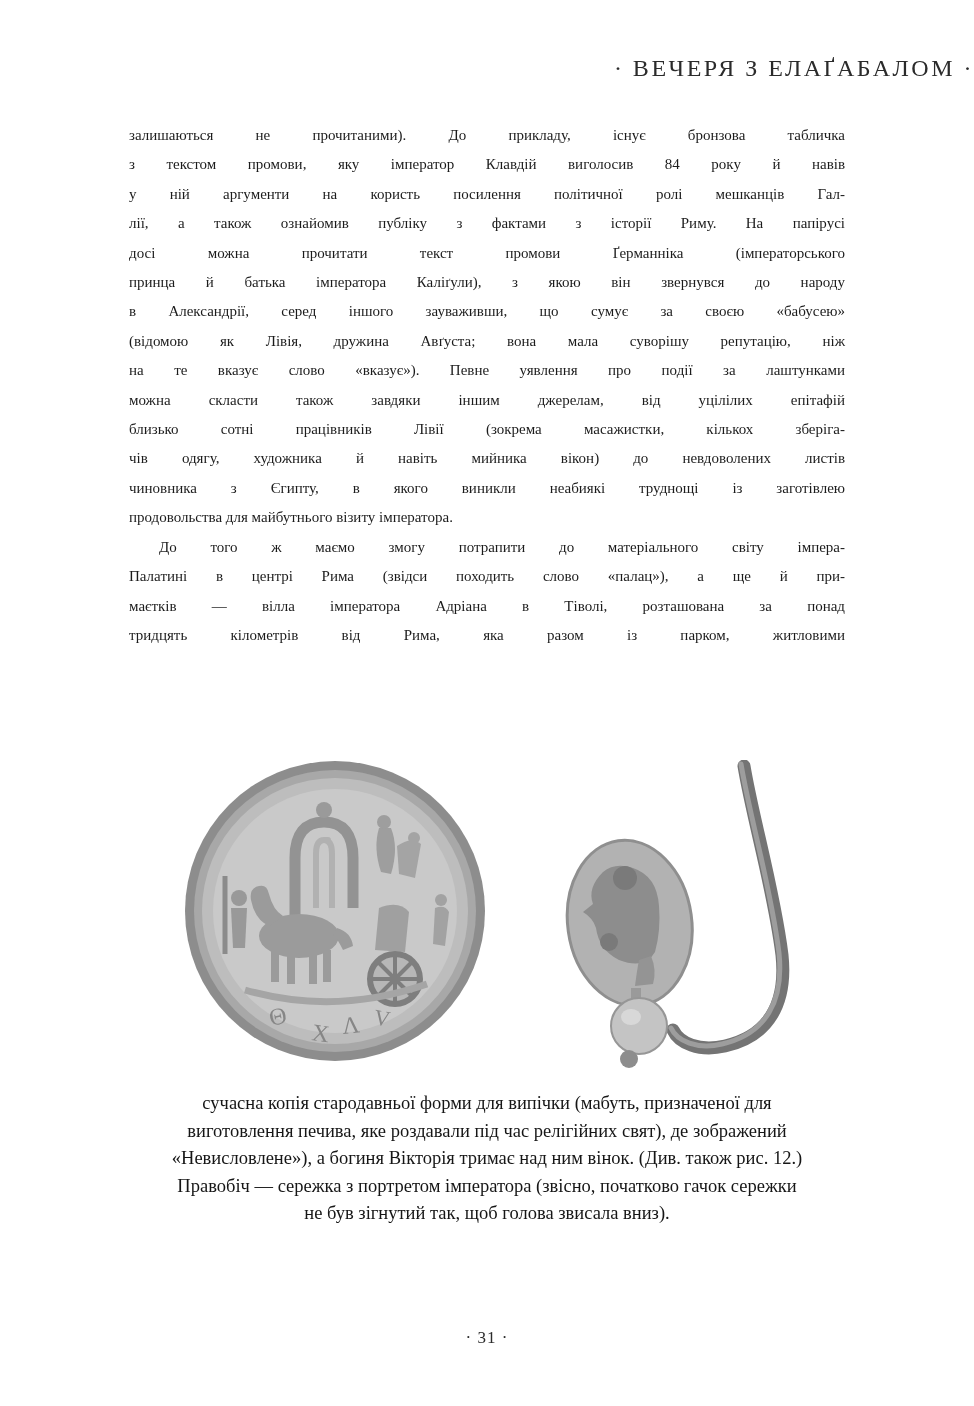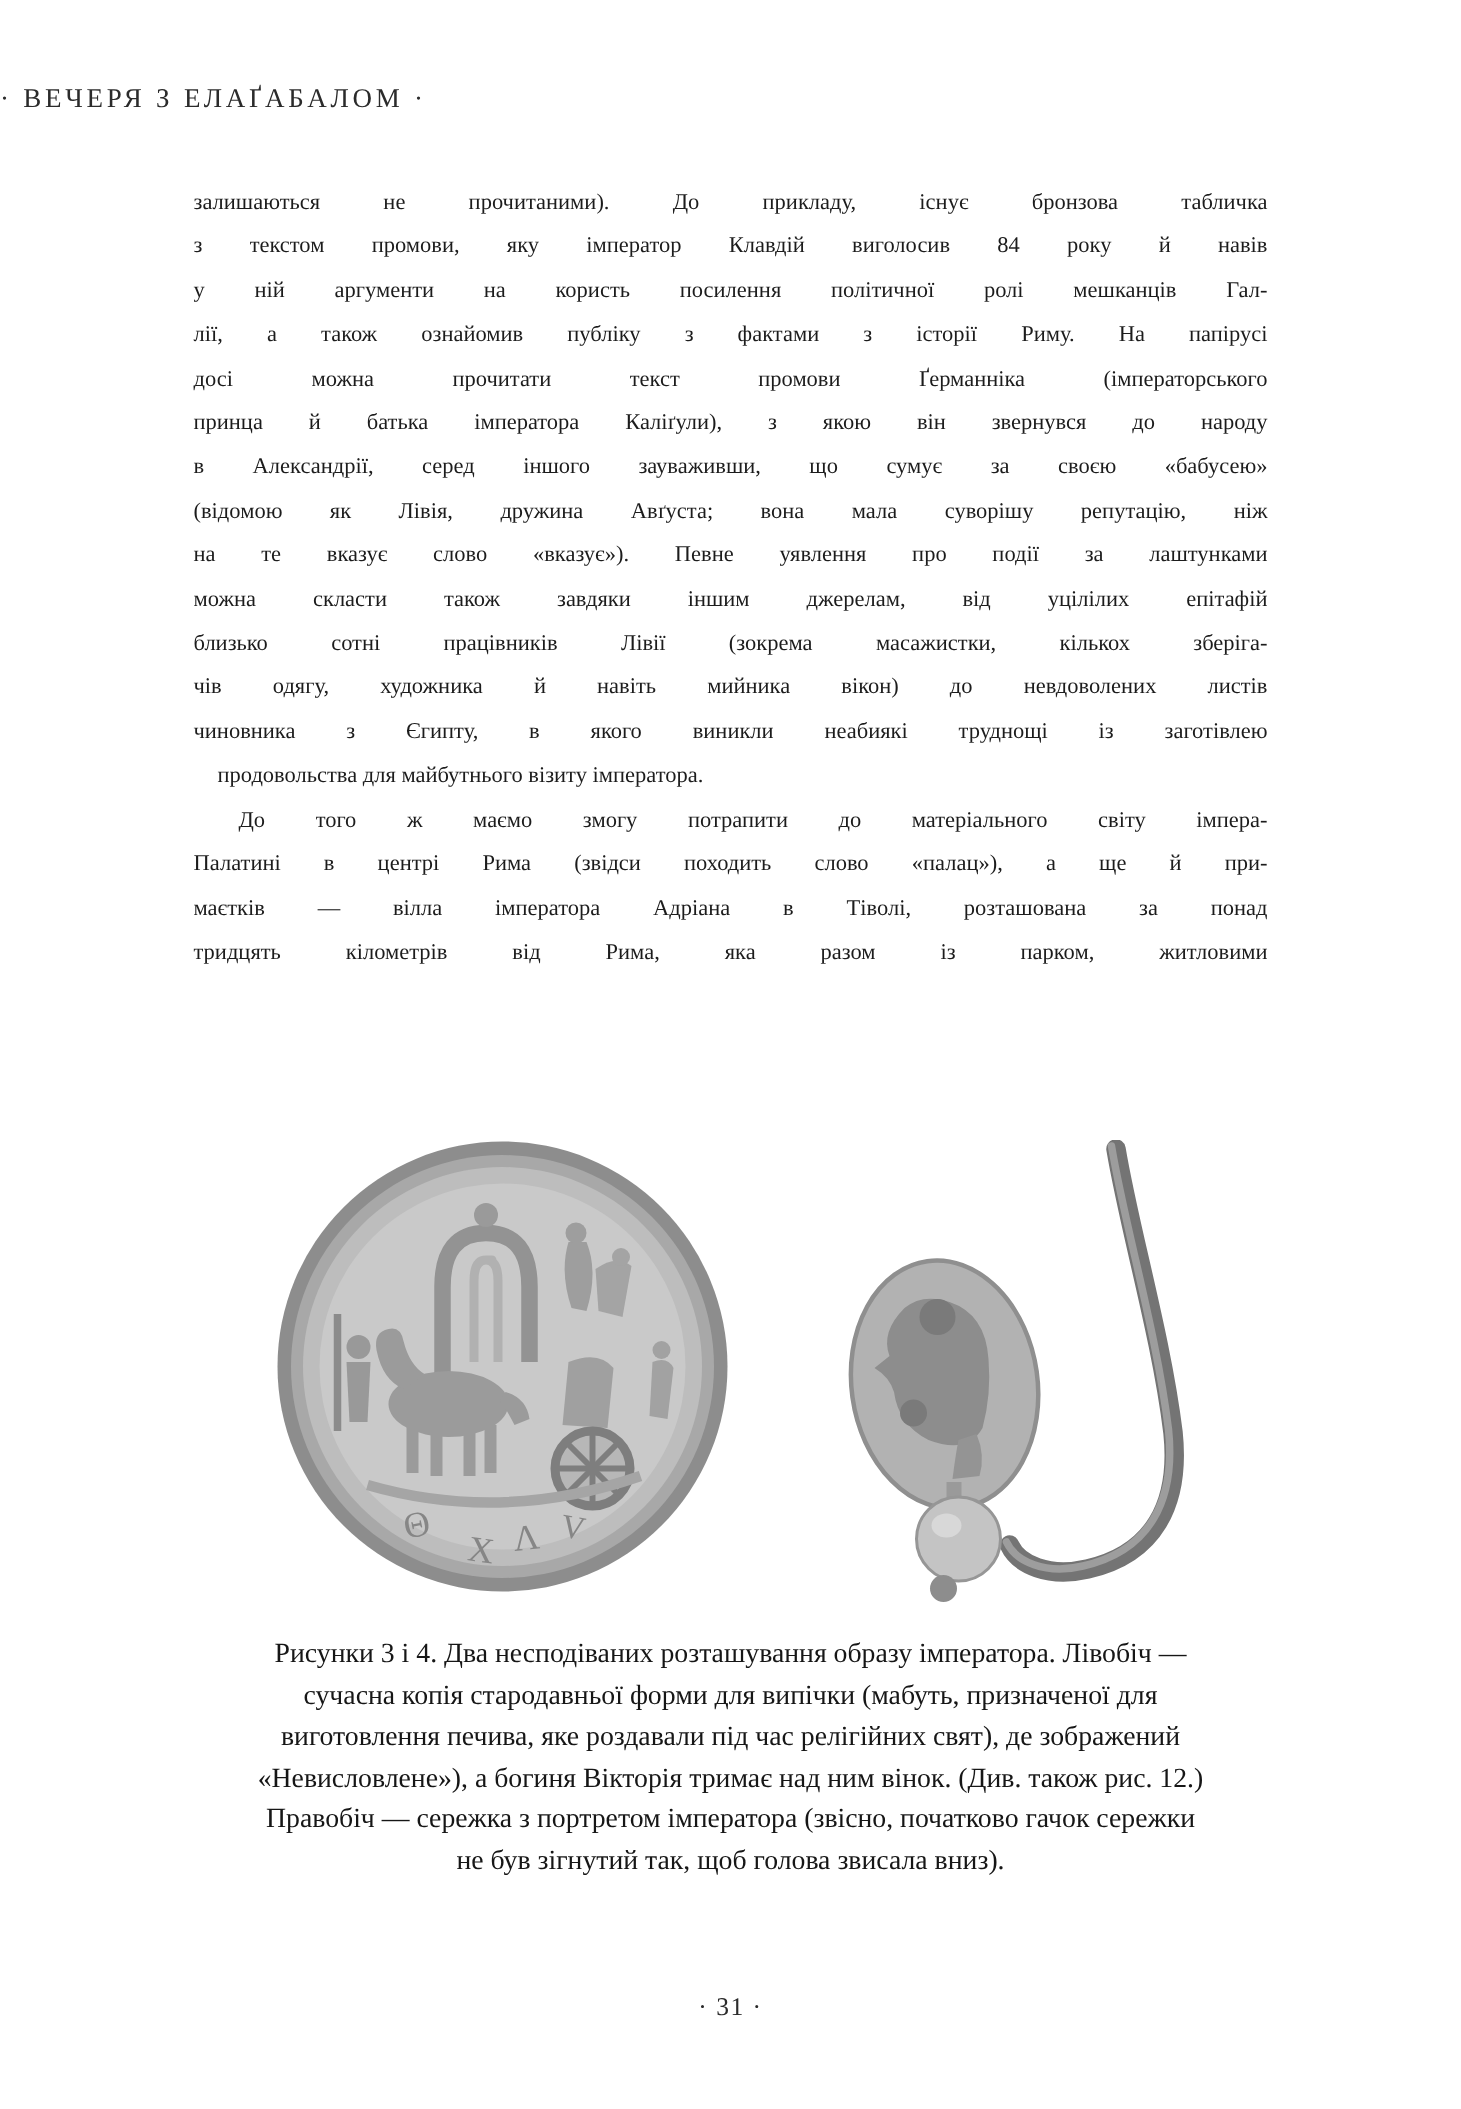--- a/index.html
+++ b/index.html
@@ -4,28 +4,28 @@
 <style>
   * { margin:0; padding:0; box-sizing:border-box; }
   html, body { background:#ffffff; }
   .page {
     position:relative; width:974px; height:1406px; margin:0 auto;
     background:#ffffff; overflow:hidden;
     font-family:"Liberation Serif", serif; color:#1c1c1c;
   }
   .running-header {
     position:absolute; top:55px; left:0; width:100%;
-    text-align:left; font-size:18px; letter-spacing:2.5px; color:#2b2b2b;
+    text-align:right; font-size:24px; letter-spacing:2.5px; color:#2b2b2b;
   }
   .bodytext {
     position:absolute; top:121px; left:129px; width:716px;
     font-size:15px; line-height:29.4px;
   }
   .paragraph .tline { text-align:justify; text-align-last:justify; }
-  .paragraph .tline-end { text-align-last:left;margin-left:16px; }
+  .paragraph .tline-end { text-align-last:left; }
   .paragraph .tline-indent { text-indent:30px; }
   .figures { position:absolute; top:756px; left:0; width:100%; height:330px; }
   .mold { position:absolute; left:183px; top:2px; }
   .earring { position:absolute; left:563px; top:4px; }
   .caption {
     position:absolute; top:1090px; left:117px; width:740px;
     font-size:18.5px; line-height:27.6px; color:#161616;
   }
   .caption .tline { text-align:center; }
   .page-number {
@@ -125,21 +125,20 @@
         <rect x="68" y="228" width="10" height="14" fill="#9a9a9a"></rect>
         <circle cx="76" cy="266" r="28" fill="#c4c4c4" stroke="#969696" stroke-width="2"></circle>
         <ellipse cx="68" cy="257" rx="10" ry="8" fill="#d8d8d8"></ellipse>
         <circle cx="66" cy="299" r="9" fill="#8d8d8d"></circle>
       </g>
     </svg>
 
   </div>
 
   <div class="caption">
-      <div class="tline">Рисунки 3 і 4. Два несподіваних розташування образу імператора. Лівобіч —</div>
       <div class="tline">сучасна копія стародавньої форми для випічки (мабуть, призначеної для</div>
       <div class="tline">виготовлення печива, яке роздавали під час релігійних свят), де зображений</div>
       <div class="tline">«Невисловлене»), а богиня Вікторія тримає над ним вінок. (Див. також рис. 12.)</div>
       <div class="tline">Правобіч — сережка з портретом імператора (звісно, початково гачок сережки</div>
       <div class="tline tline-end">не був зігнутий так, щоб голова звисала вниз).</div>
     </div>
 
   <div class="page-number">· 31 ·</div>
 
 </div>

